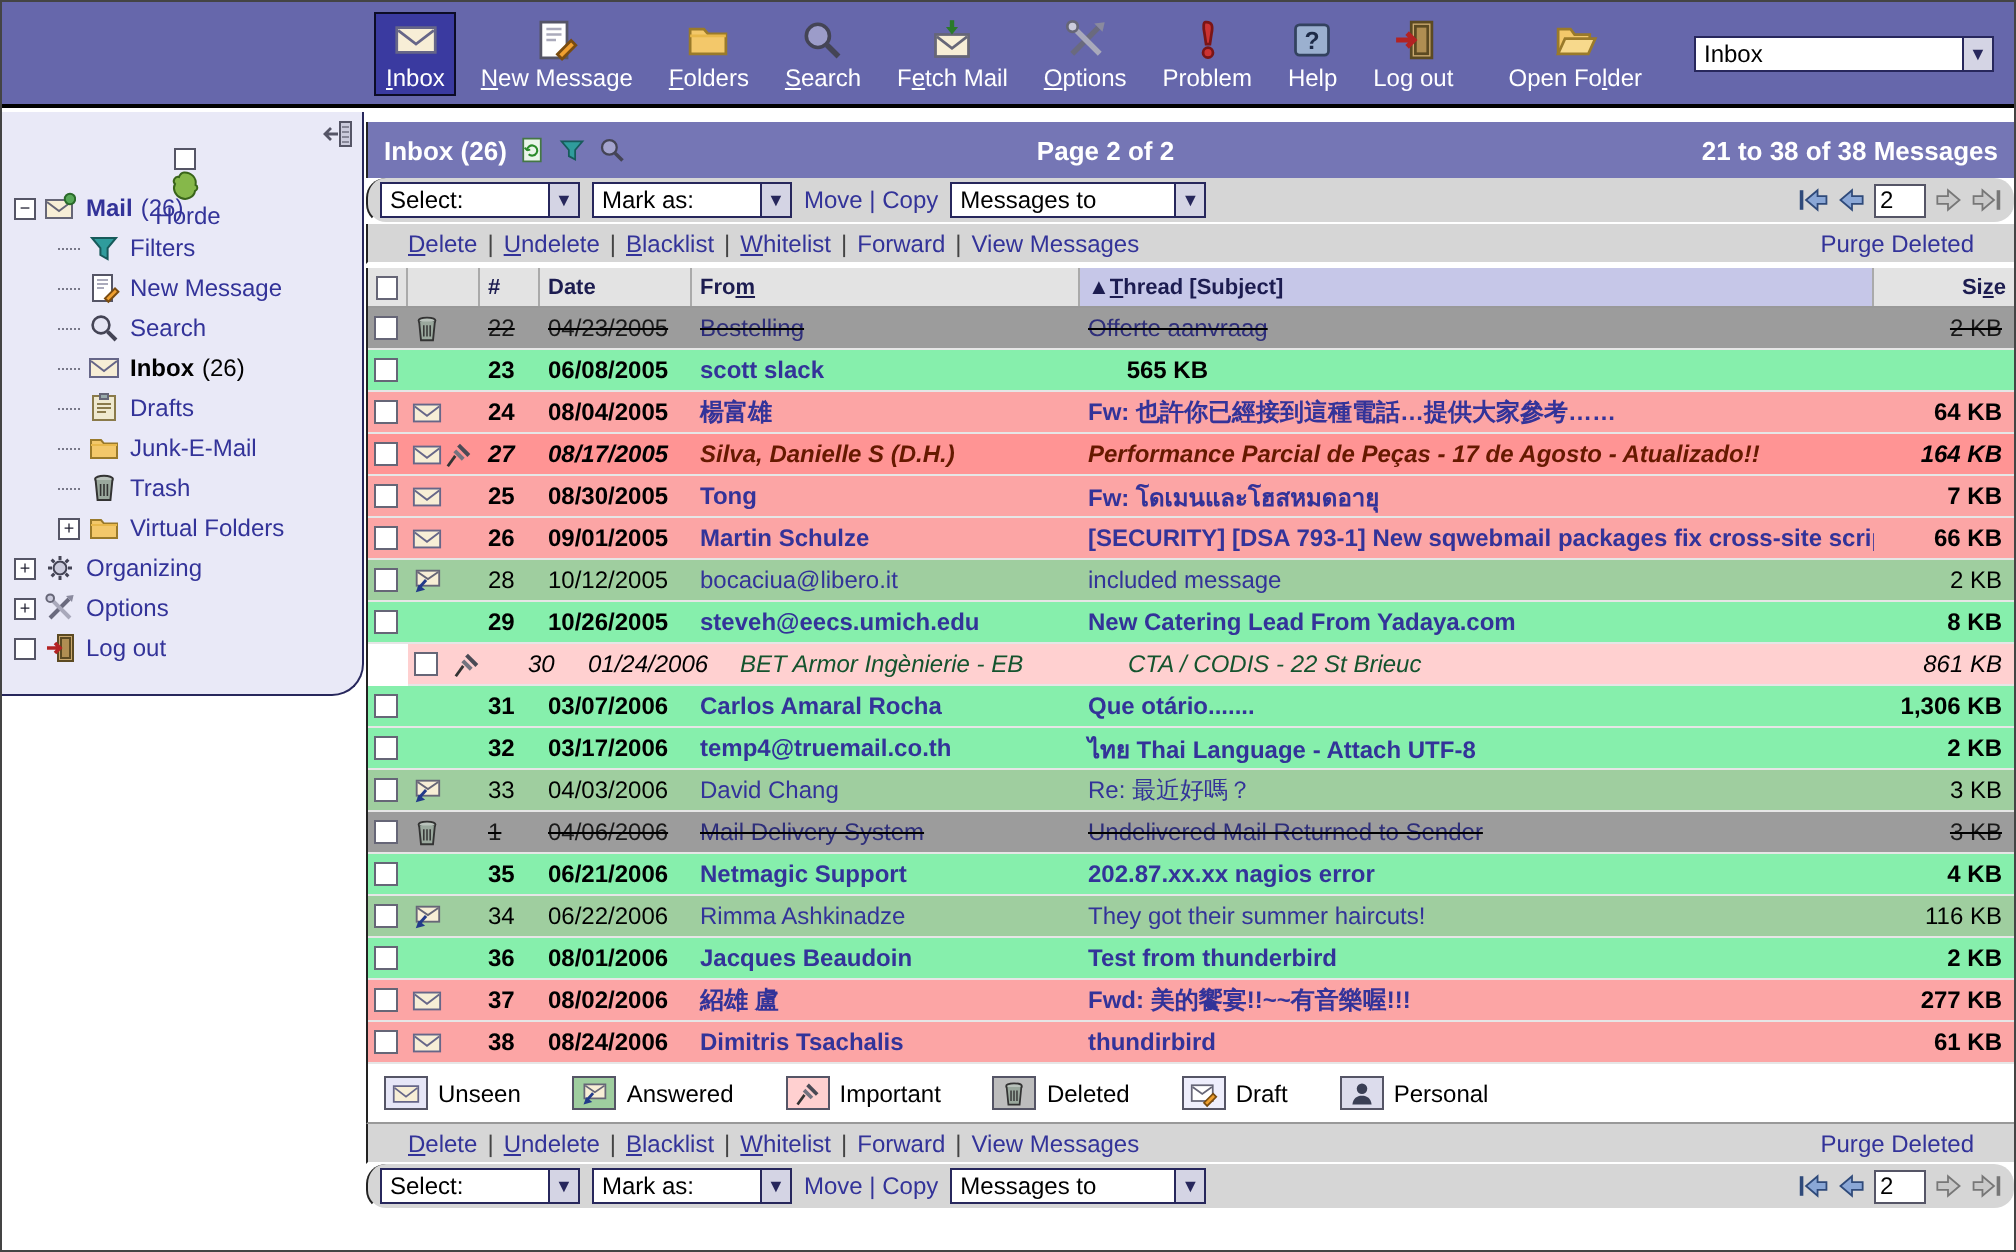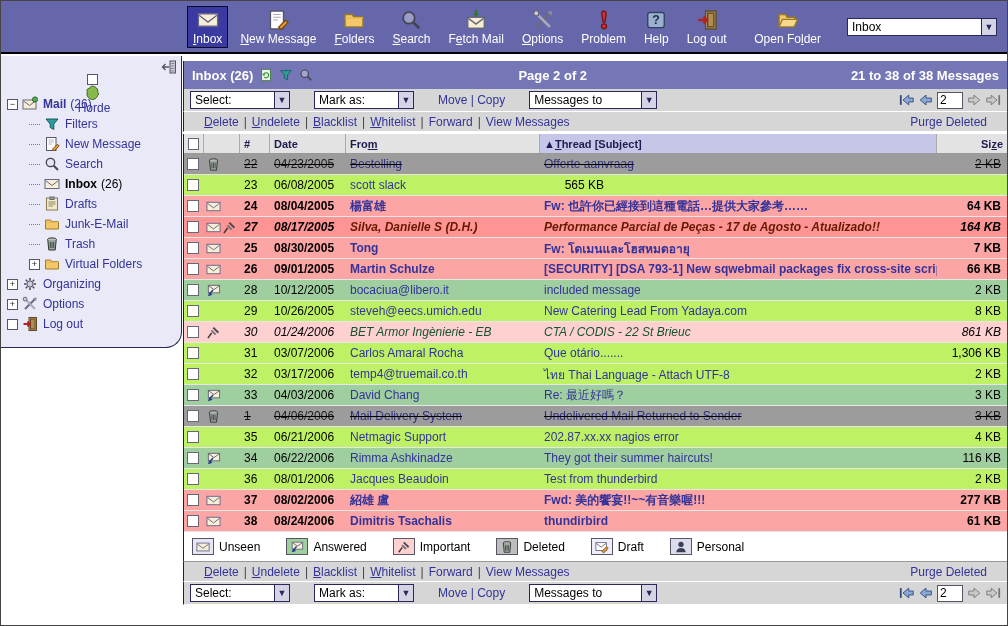--- a/index.html
+++ b/index.html
@@ -28,21 +28,21 @@
   .tree-row.b .label { font-weight:bold; }
   .tree-row.black { color:#000; }
 
   
   .content { margin-left:182px; padding-top:7px; }
   .headerbar { height:28px; background:#7576b5; color:#fff; display:flex; align-items:center; font-size:13px; font-weight:bold; padding:0 8px; border-left:1px solid #222;gap:40px; }
   .hb-left { display:flex; align-items:center; gap:6px; flex:1; }
   .hb-center { flex:1; text-align:center; }
   .hb-right { flex:1.4; text-align:right; }
 
-  .actionbar { height:23px; background:#d6d6d6; display:flex; align-items:center; padding:0 6px; gap:24px; border-left:1px solid #222; border-bottom:1px solid #fff; }
+  .actionbar { height:23px; background:#d6d6d6; display:flex; align-items:center; padding:0 6px; gap:6px; border-left:1px solid #222; border-bottom:1px solid #fff;border-radius:10px; }
   .hselect { display:flex; align-items:center; height:18px; border:1px solid #27275c; background:#fff; font-size:12px; color:#000; cursor:pointer; }
   .hselect .val { padding:0 4px; flex:1; white-space:nowrap; }
   .hselect .arw { width:15px; height:100%; border-left:1px solid #27275c; background:#d4d4e4; color:#27275c; font-size:9px; display:flex; align-items:center; justify-content:center; }
   .sel-select { width:100px; } .sel-mark { width:100px; } .sel-moveto { width:128px; }
   .mini-links { font-size:12px; color:#333399; white-space:nowrap; }
   .mini-links a { color:#333399; text-decoration:none; cursor:pointer; }
   .nav { margin-left:auto; display:flex; align-items:center; gap:3px; }
   .pageinput { width:26px; height:17px; border:1px solid #556; font-size:12px; padding:0 2px; }
 
   .linkbar { height:20px; background:#d6d6d6; display:flex; align-items:center; font-size:12px; color:#333399; padding:0 20px; border-left:1px solid #222; border-bottom:1px solid #fff; }
@@ -60,29 +60,29 @@
   .cell { overflow:hidden; white-space:nowrap; }
   .c-cb { flex:0 0 20px; display:flex; align-items:center; justify-content:flex-start; padding-left:3px; }
   .c-ic { flex:0 0 36px; display:flex; align-items:center; gap:1px; padding-left:2px; }
   .c-num { flex:0 0 30px; padding:0 4px; }
   .c-date { flex:0 0 76px; padding:0 4px; }
   .c-from { flex:0 0 194px; padding:0 4px; }
   .c-thread { flex:1; padding:0 4px; }
   .c-size { flex:0 0 70px; padding:0 6px; text-align:right; justify-content:flex-end; display:flex; align-items:center; }
   .row .c-num, .row .c-date, .row .c-size { color:#000; }
   .row .c-from, .row .c-thread { color:#333399; cursor:pointer; }
-  .row.st-normal { background:#bef264; }
+  .row.st-normal { background:#86efac;font-weight:bold; }
   .row.st-unseen { background:#fca5a5; font-weight:bold; }
   .row.st-answered { background:#9fce9f; }
   .row.st-deleted { background:#9c9c9c; text-decoration:line-through; }
   .row.st-deleted .c-from, .row.st-deleted .c-thread { color:#2e2e7a; }
   .row.st-deleted .c-num, .row.st-deleted .c-date, .row.st-deleted .c-size { color:#1a1a1a; }
   .row.st-unseen-important { background:#ff9494; font-weight:bold; font-style:italic; }
   .row.st-unseen-important .c-from, .row.st-unseen-important .c-thread { color:#661900; }
-  .row.st-important { background:#ffd0d0; font-style:italic; }
+  .row.st-important { background:#ffd0d0; font-style:italic;margin-left:20px; }
   .row.st-important .c-from, .row.st-important .c-thread { color:#14532d;font-style:italic; }
   .cbx { width:12px; height:12px; border:1px solid #667; background:#fff; cursor:pointer; }
 
   
   .legend { height:30px; background:#fff; display:flex; align-items:center; gap:26px; padding-left:8px; font-size:12px; color:#000; border-left:1px solid #222; border-bottom:1px solid #999; }
   .lg-item { display:flex; align-items:center; gap:5px; }
   .lg-box { width:22px; height:17px; border:1px solid #556; display:flex; align-items:center; justify-content:center; }
   .footer-space { background:#fff; height:20px; }
 </style>
 </head>

